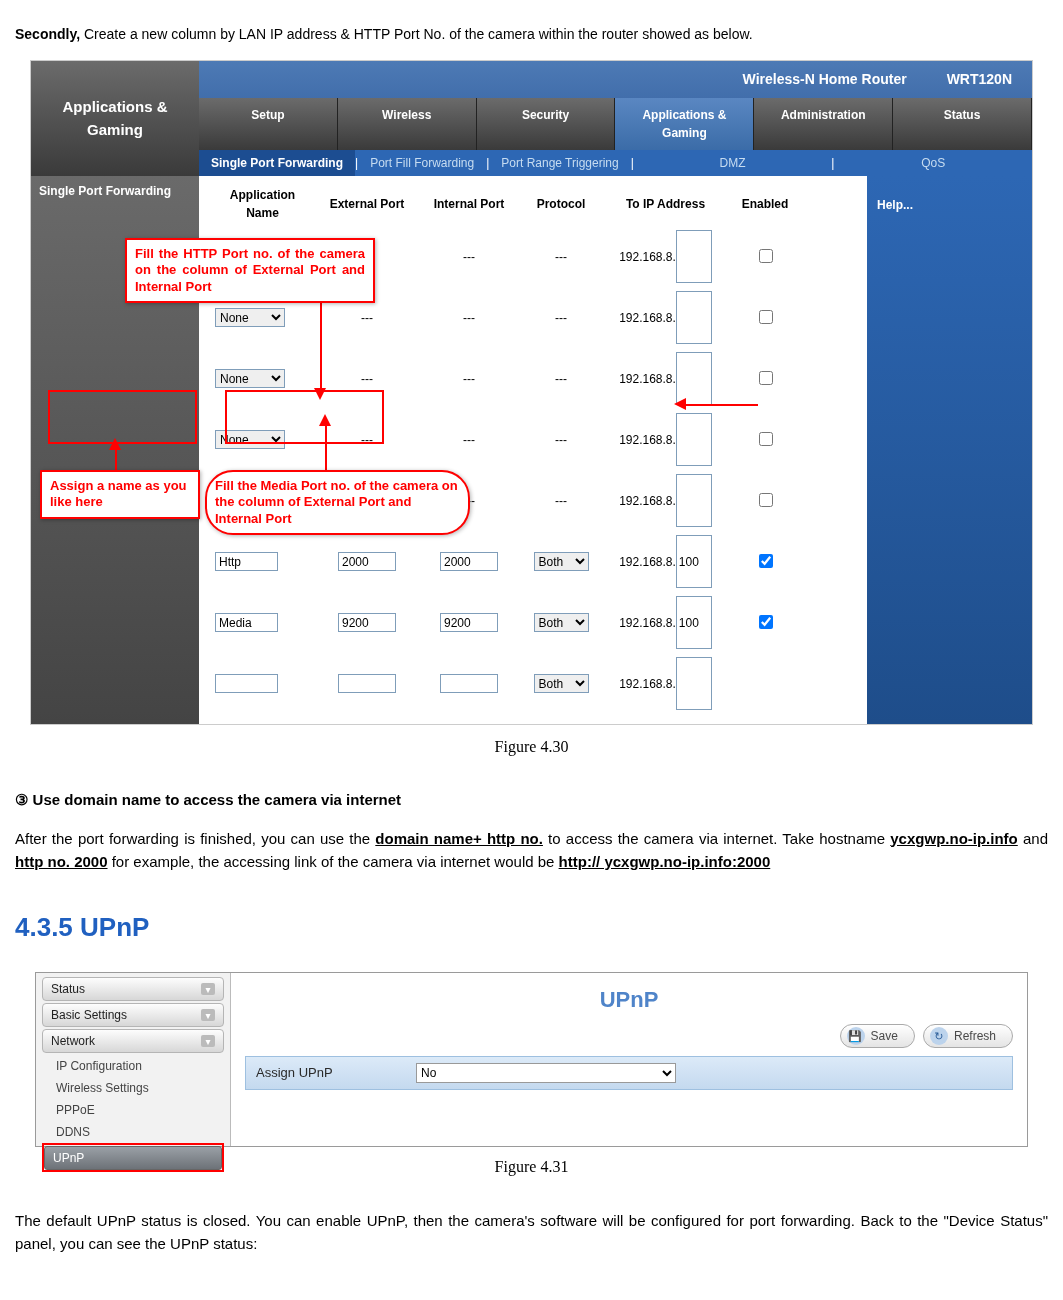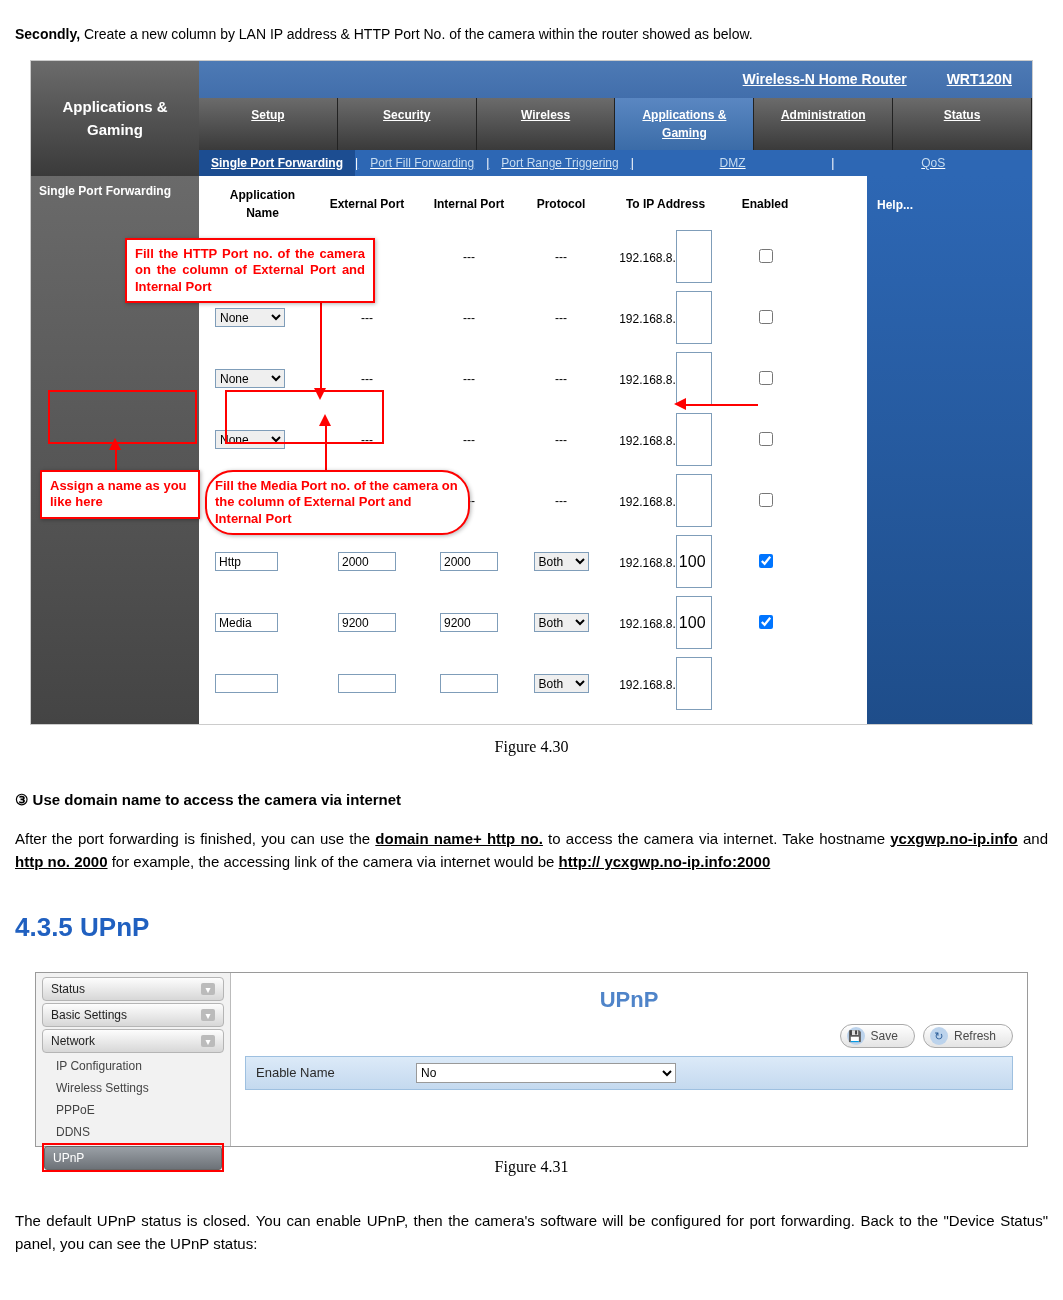--- a/index.html
+++ b/index.html
@@ -34,21 +34,21 @@
     font-weight: bold;
     width: 168px;
     display: flex;
     align-items: center;
     justify-content: center;
     text-align: center;
     font-size: 15px;
     padding: 5px;
     box-sizing: border-box;
   }
-  .router-right { flex: 1; display: flex; flex-direction: column; text-decoration: underline; }
+  .router-right { flex: 1; display: flex; flex-direction: column; }
   .router-top-bar {
     display: flex;
     align-items: center;
     justify-content: flex-end;
     gap: 40px;
     padding: 8px 20px;
     font-weight: bold;
     font-size: 14px;
   }
   .router-model { font-weight: bold; }
@@ -123,21 +123,21 @@
     padding: 1px 3px;
   }
   input.port-txt {
     font-size: 12px;
     width: 50px;
     height: 15px;
     border: 1px solid #7f9db9;
     padding: 1px 3px;
   }
   select.proto-sel { font-size: 12px; width:55px; height:19px; border:1px solid #7f9db9;}
-  input.ip-txt { font-size:16px; width:30px; height:15px; border:1px solid #7f9db9; padding:18px 2px;}
+  input.ip-txt { font-size:12px; width:30px; height:15px; border:1px solid #7f9db9; padding:18px 2px;}
   input.chk { width:14px; height:14px; }
 
   .redbox {
     border: 2px solid #ff0000;
     position: absolute;
   }
   .callout {
     position: absolute;
     border: 2px solid #ff0000;
     background: #fff;
@@ -227,22 +227,22 @@
   <div class="router">
     <div class="router-header">
       <div class="router-title-cell">Applications &amp; Gaming</div>
       <div class="router-right">
         <div class="router-top-bar">
           <span>Wireless-N Home Router</span>
           <span class="router-model">WRT120N</span>
         </div>
         <div class="router-main-tabs">
           <div class="main-tab">Setup</div>
+          <div class="main-tab">Wireless</div>
           <div class="main-tab">Security</div>
-          <div class="main-tab">Wireless</div>
           <div class="main-tab active">Applications &amp; Gaming</div>
           <div class="main-tab">Administration</div>
           <div class="main-tab">Status</div>
         </div>
         <div class="router-sub-tabs">
           <span class="sub-tab active">Single Port Forwarding</span>
             <span class="sub-sep">|</span>
           <span class="sub-tab">Port Fill Forwarding</span>
             <span class="sub-sep">|</span>
           <span class="sub-tab">Port Range Triggering</span>
@@ -398,21 +398,21 @@
       <div class="pill-btn">
           <span class="pill-icon">💾</span>
           <span>Save</span>
         </div>
       <div class="pill-btn">
           <span class="pill-icon">↻</span>
           <span>Refresh</span>
         </div>
     </div>
     <div class="upnp-field-row">
-      <label>Enable Name</label>
+      <label>Assign UPnP</label>
       <select>
         <option>No</option>
       </select>
     </div>
   </div>
 </div>
 
 <p class="figure-caption">Figure 4.31</p>
 
 <p class="body-text">The default UPnP status is closed. You can enable UPnP, then the camera's software will be configured for port forwarding. Back to the "Device Status" panel, you can see the UPnP status:</p>

